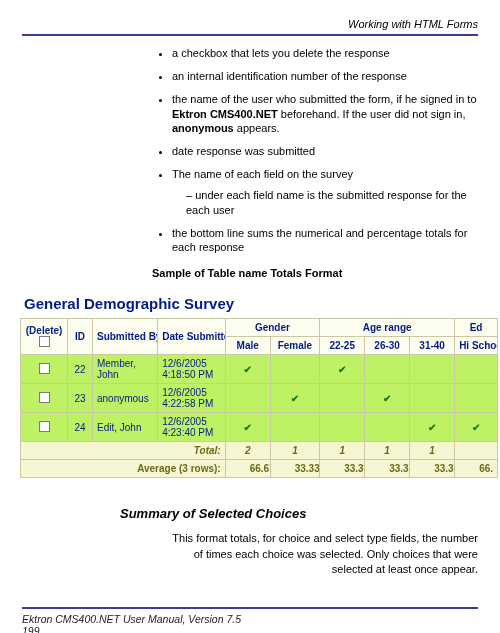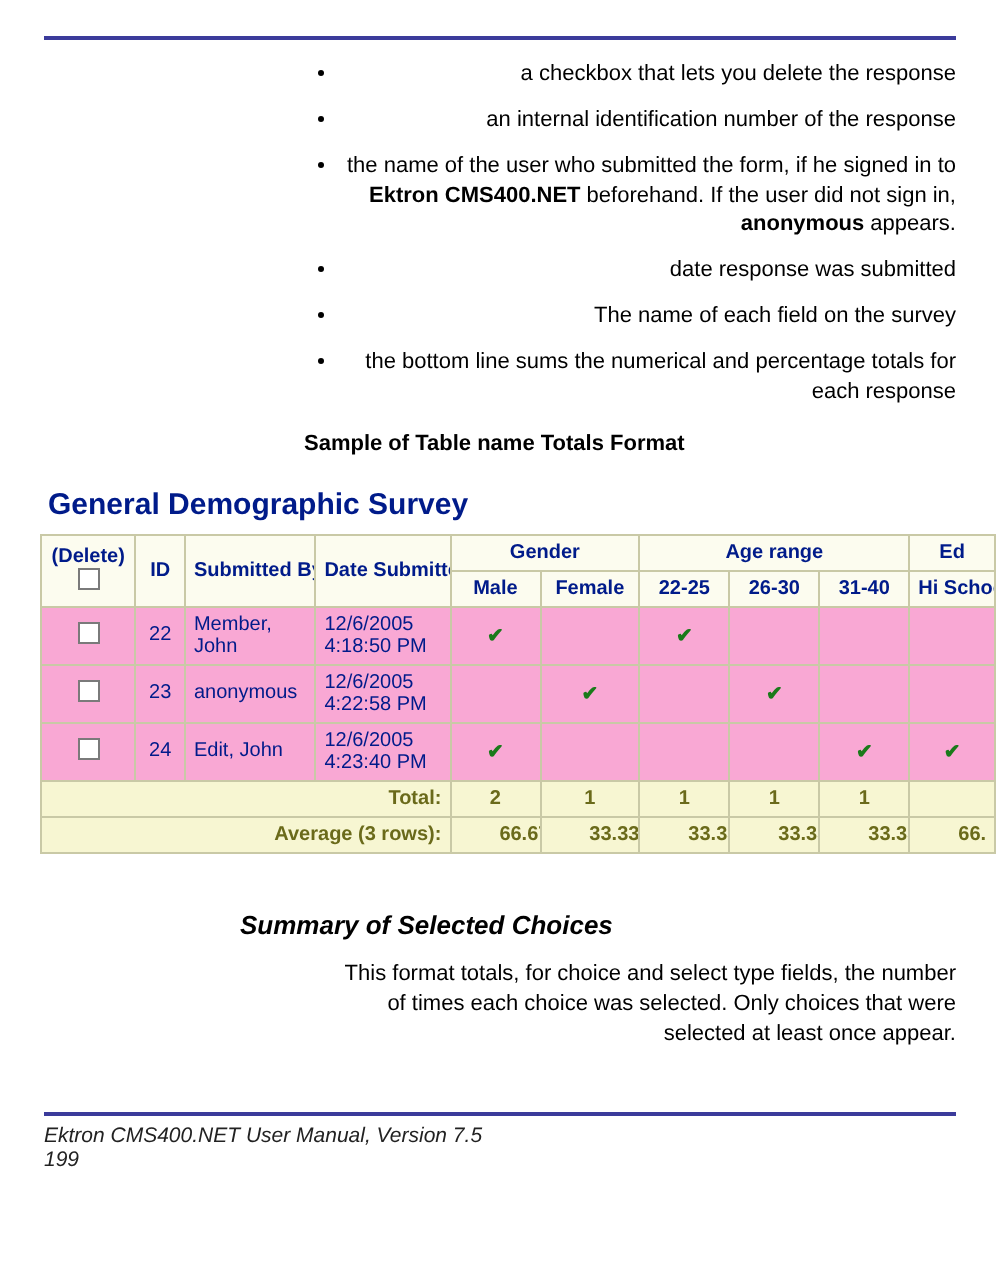--- a/index.html
+++ b/index.html
@@ -29,21 +29,20 @@
     margin-bottom: 10px;
   }
   .bullets {
     margin: 0 0 12px 150px;
     padding: 0;
     list-style: disc;
   }
   .bullets li {
     margin-bottom: 8px;
     line-height: 1.35;
-    text-align: right;
   }
   .sub-bullets {
     list-style: none;
     margin: 6px 0 0 14px;
     padding: 0;
   }
   .sub-bullets li::before {
     content: "– ";
   }
   .sample-heading {
@@ -57,21 +56,21 @@
     color: #001b8a;
     font-weight: bold;
     font-size: 15px;
     margin: 0 0 6px 0;
     padding-left: 4px;
   }
   table.survey {
     border-collapse: collapse;
     font-size: 10px;
     color: #001b8a;
-    background: #f9a8d4;
+    background: #bef264;
     width: 478px;
     table-layout: fixed;
   }
   table.survey th, table.survey td {
     border: 1px solid #c9c9a6;
     padding: 3px 4px;
     text-align: center;
     vertical-align: middle;
     overflow: hidden;
     white-space: nowrap;
@@ -86,20 +85,21 @@
     display: inline-block;
     width: 11px; height: 11px;
     border: 1px solid #7a7a7a;
     background: #fff;
   }
   .tick { color: #1a7a1a; font-weight: bold; }
   tr.total-row td {
     background: #f7f6d2;
     color: #6a6a1a;
     font-weight: bold;
+    font-style: italic;
   }
   tr.total-row td.label { text-align: right; }
   tr.avg-row td {
     background: #f7f6d2;
     color: #6a6a1a;
     font-weight: bold;
     padding-left: 24px;
   }
   tr.avg-row td.label { text-align: right; }
   .section-head {
@@ -129,34 +129,38 @@
     color: #222;
     flex-direction: column;
   }
   .cut { overflow: hidden; }
 </style>
 </head>
 <body>
 
 <div class="page">
 
+  <div class="header-title">Working with HTML Forms</div>
   <div class="header-rule"></div>
 
   <ul class="bullets">
     <li>a checkbox that lets you delete the response</li>
     <li>an internal identification number of the response</li>
     <li>
       the name of the user who submitted the form, if he signed in to
       <b>Ektron CMS400.NET</b>
       beforehand. If the user did not sign in,
       <b>anonymous</b> appears.
     </li>
     <li>date response was submitted</li>
     <li>
       <span>The name of each field on the survey</span>
+      <ul class="sub-bullets">
+        <li>under each field name is the submitted response for the each user</li>
+      </ul>
     </li>
     <li>the bottom line sums the numerical and percentage totals for each response</li>
   </ul>
 
   <div class="sample-heading">Sample of Table name Totals Format</div>
 
   <div class="survey-wrap">
     <div class="survey-title">General Demographic Survey</div>
 
     <table class="survey">

